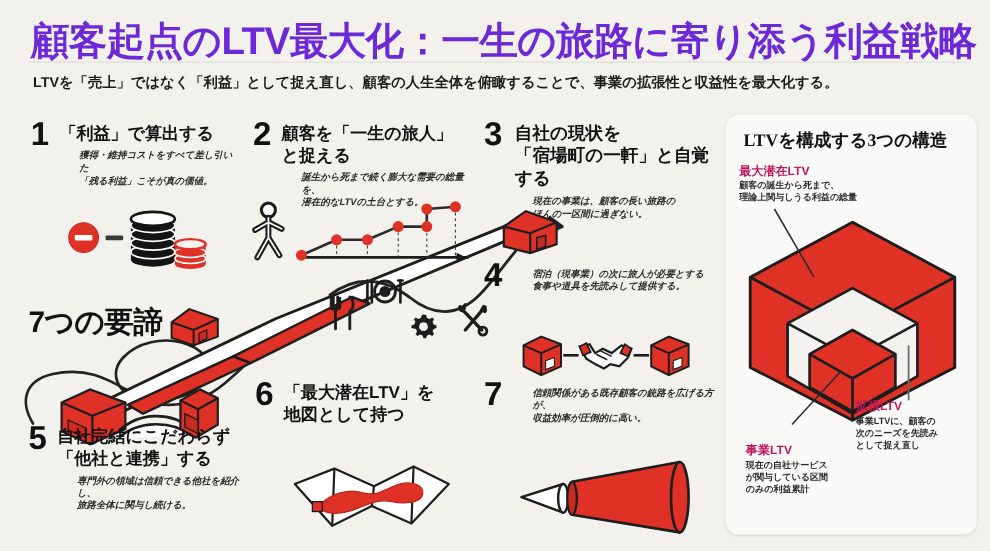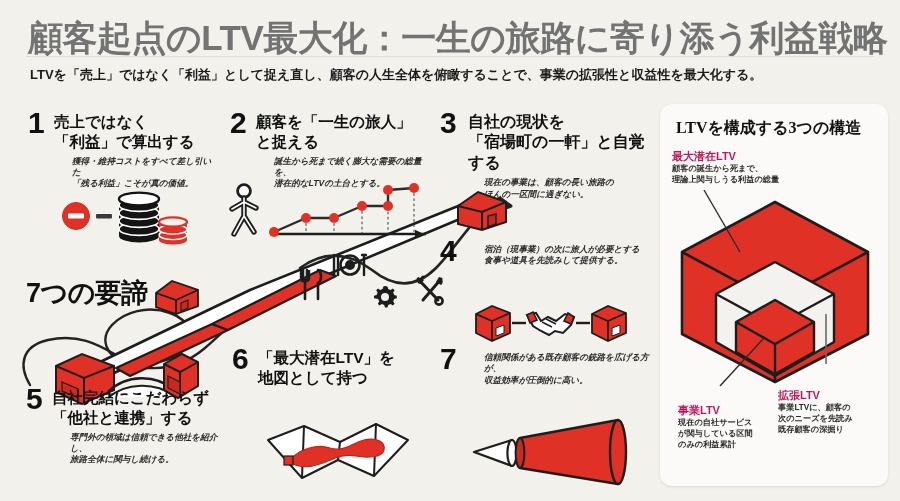--- a/index.html
+++ b/index.html
@@ -9,21 +9,21 @@
     font-family:"Liberation Sans","DejaVu Sans",sans-serif;
     color:#121212;
     position:relative;
   }
   #stage{position:relative;width:900px;height:501px;}
 
   
   .title{
     position:absolute;left:28px;top:20px;width:860px;
     font-size:35px;font-weight:700;letter-spacing:-0.5px;
-    line-height:1.05;color:#737373;white-space:nowrap;
+    line-height:1.05;color:#6d28d9;white-space:nowrap;
   }
   .subtitle{
     position:absolute;left:30px;top:66px;width:850px;
     font-size:13px;font-weight:700;color:#1b1b1b;white-space:nowrap;
   }
 
   
   .item{position:absolute;}
   .item .num{
     position:absolute;left:0;top:-4px;
@@ -113,21 +113,20 @@
     <path d="M4 5 L24 26 M9 3 L5 8" stroke="#1d1d1d" stroke-width="3" stroke-linecap="round"></path>
     <path d="M27 5 L9 26" stroke="#1d1d1d" stroke-width="3" stroke-linecap="round"></path>
     <path d="M25 3 C29 4 30 9 27 11 L22 8 Z" fill="#1d1d1d"></path>
     <path d="M4 3 C2 6 4 10 7 10 L10 6 Z" fill="#1d1d1d"></path>
     <circle cx="25" cy="27" r="3.6" fill="none" stroke="#1d1d1d" stroke-width="2.6"></circle>
   </svg>
 
   <div class="item" style="left:28px;top:112px;width:190px;">
     <div class="num">1</div>
     <div class="head">
-      <div>売上ではなく</div>
       <div>「利益」で算出する</div>
     </div>
     <div class="desc">
       <div>獲得・維持コストをすべて差し引いた</div>
       <div>「残る利益」こそが真の価値。</div>
     </div>
   </div>
 
   <svg class="abs" style="left:56px;top:190px;" width="140" height="58" viewBox="0 0 140 58">
     <circle cx="20" cy="26" r="13.5" fill="#e03127" stroke="#cf2a21" stroke-width="1"></circle>
@@ -347,22 +346,22 @@
 
   <div class="pl" style="left:678px;top:404px;width:104px;">
     <div class="pl-t">事業LTV</div>
     <div class="pl-d">
       <div>現在の自社サービス</div>
       <div>が関与している区間</div>
       <div>のみの利益累計</div>
     </div>
   </div>
 
-  <div class="pl" style="left:778px;top:389px;width:104px;">
+  <div class="pl" style="left:778px;top:364px;width:104px;">
     <div class="pl-t">拡張LTV</div>
     <div class="pl-d">
       <div>事業LTVに、顧客の</div>
       <div>次のニーズを先読み</div>
-      <div>既存顧客の深掘り</div>
+      <div>として捉え直し</div>
     </div>
   </div>
 
 </div>
 
 </body></html>

